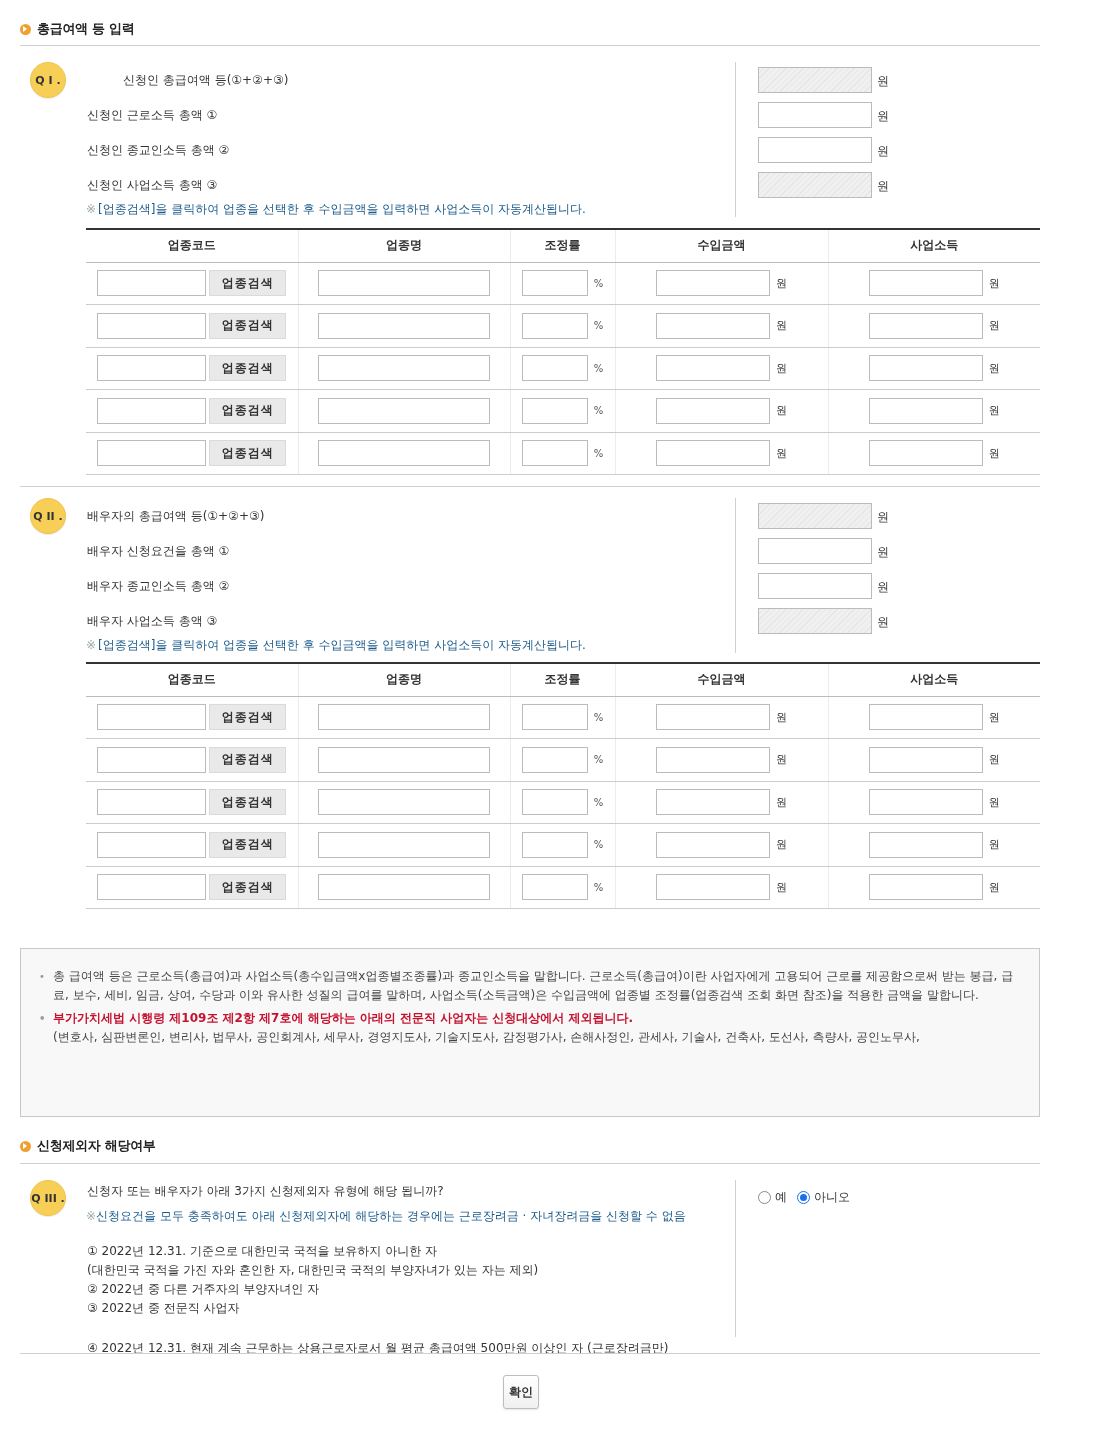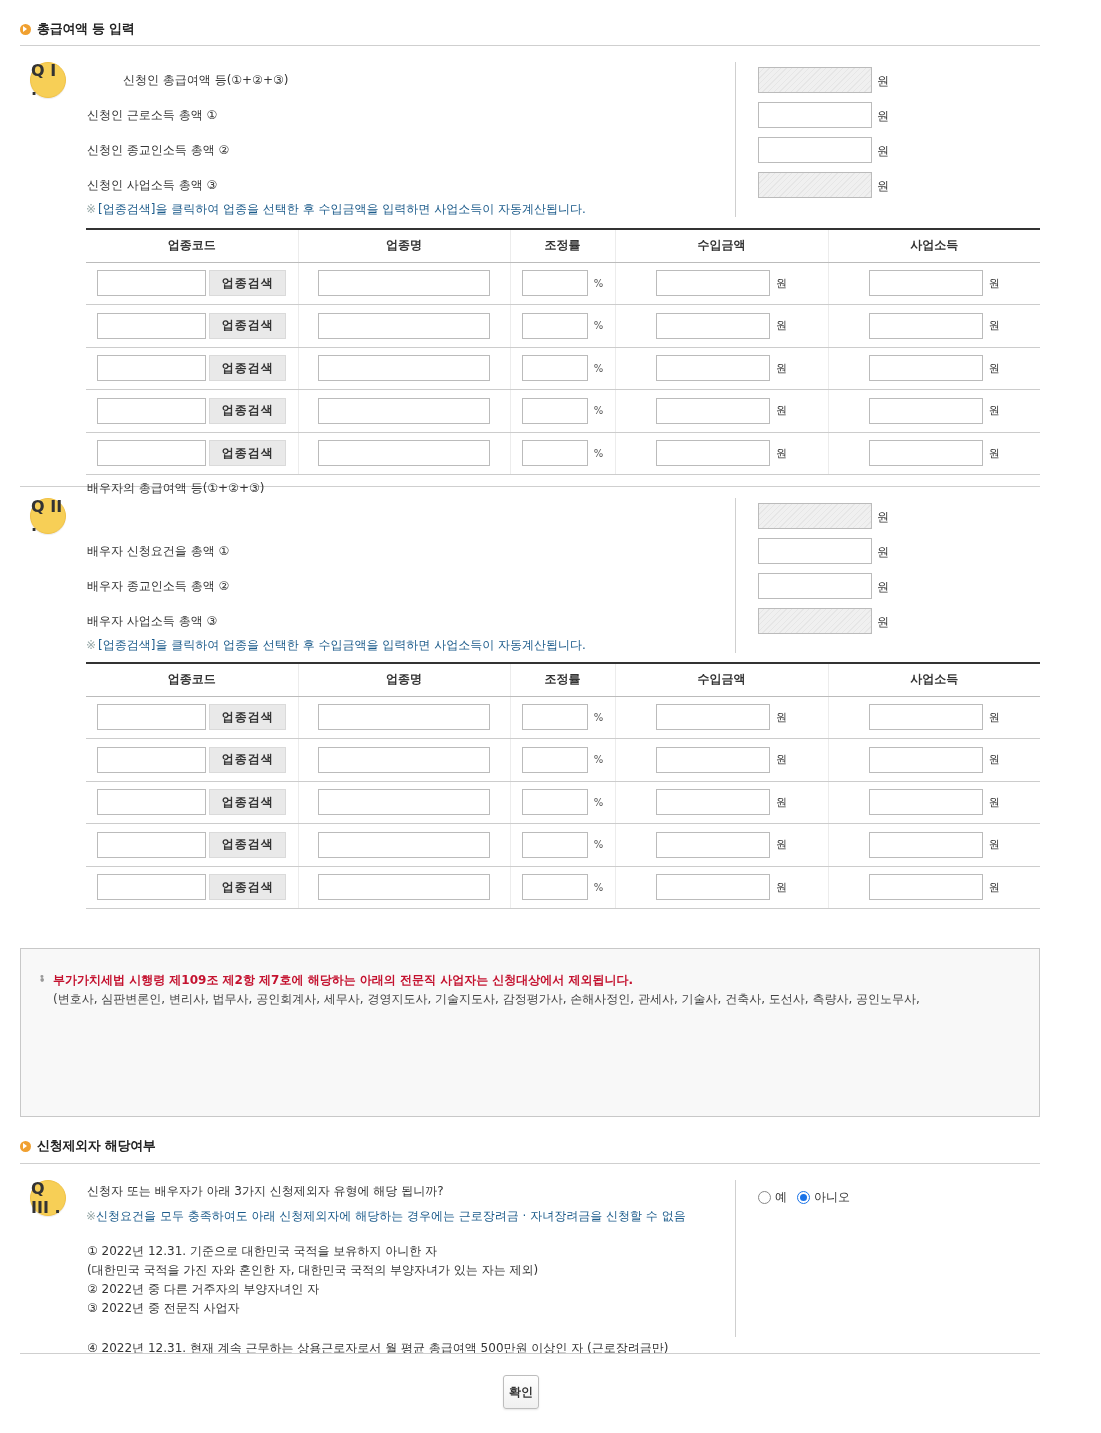--- a/index.html
+++ b/index.html
@@ -4,21 +4,21 @@
 <style>
   * { box-sizing: border-box; margin: 0; padding: 0; }
   html, body { width: 1101px; height: 1433px; background: #fff; overflow: hidden; }
   body { font-family: "DejaVu Sans", "Liberation Sans", sans-serif; font-size: 12px; color: #333; position: relative; }
 
   .sec-title { position: absolute; left: 20px; height: 20px; display: flex; align-items: center; font-size: 13px; font-weight: bold; color: #222; letter-spacing: -0.3px; }
   .sec-title .dot { width: 11px; height: 11px; border-radius: 50%; background: #f0a030; margin-right: 6px; position: relative; }
   .sec-title .dot::after { content: ""; position: absolute; left: 3px; top: 2.5px; width: 0; height: 0; border-left: 4px solid #fff; border-top: 3px solid transparent; border-bottom: 3px solid transparent; }
   .hr { position: absolute; left: 20px; width: 1020px; height: 1px; background: #cfcfcf; }
 
-  .badge { position: absolute; left: 30px; width: 36px; height: 36px; border-radius: 50%; background: #f7cf56; border: 1px solid #f1c246; display: flex; align-items: center; justify-content: center; font-size: 16px; font-weight: bold; color: #333; box-shadow: 0 1px 1px rgba(0,0,0,0.08); }
+  .badge { position: absolute; left: 30px; width: 36px; height: 36px; border-radius: 50%; background: #f7cf56; border: 1px solid #f1c246; display: flex; align-items: center; justify-content: center; font-size: 11px; font-weight: bold; color: #333; box-shadow: 0 1px 1px rgba(0,0,0,0.08); }
 
   .q-label { position: absolute; left: 87px; font-size: 12px; color: #333; white-space: nowrap; }
   .note { position: absolute; left: 86px; font-size: 12px; color: #1a5a8a; white-space: nowrap; }
   .note .x { color: #9aa; font-size: 12px; margin-right: 2px; }
 
   .vline { position: absolute; left: 735px; width: 1px; background: #cfcfcf; }
 
   .amt-field { position: absolute; left: 758px; width: 114px; height: 26px; border: 1px solid #bbb; background: #fff; }
   .ro { background: repeating-linear-gradient(135deg, #f0f0f0 0px, #f0f0f0 3px, #e6e6e6 3px, #e6e6e6 4px); }
   .won { position: absolute; left: 877px; font-size: 12px; color: #333; }
@@ -254,21 +254,21 @@
       <span class="unit">원</span>
     </div>
         </td>
   </tr>
 </tbody>
 </table>
 
 <div class="hr" style="top:486px;"></div>
 
 <div class="badge" style="top:498px;">Q II .</div>
-<div class="q-label" style="top:480px;text-align:right;">배우자의 총급여액 등(①+②+③)</div>
+<div class="q-label" style="top:508px;text-align:right;">배우자의 총급여액 등(①+②+③)</div>
 <div class="q-label" style="top:543px;">배우자 신청요건을 총액 ①</div>
 <div class="q-label" style="top:578px;">배우자 종교인소득 총액 ②</div>
 <div class="q-label" style="top:613px;">배우자 사업소득 총액 ③</div>
 <div class="note" style="top:637px;">
   <span class="x">※</span><span>[업종검색]을 클릭하여 업종을 선택한 후 수입금액을 입력하면 사업소득이 자동계산됩니다.</span>
 </div>
 <div class="vline" style="top:498px; height:155px;"></div>
 
 <input class="amt-field ro" style="top: 503px;" readonly="" value="">
 <span class="won" style="top:509px;">원</span>
@@ -454,21 +454,21 @@
       <input class="inp ro" style="width: 114px;" readonly="">
       <span class="unit">원</span>
     </div>
         </td>
   </tr>
 </tbody>
 </table>
 
 <div class="info-box">
   <div class="info-p">
-    <span class="bul">•</span>
+    <span class="bul">•</span><span>총 급여액 등은 근로소득(총급여)과 사업소득(총수입금액x업종별조종률)과 종교인소득을 말합니다. 근로소득(총급여)이란 사업자에게 고용되어 근로를 제공함으로써 받는 봉급, 급료, 보수, 세비, 임금, 상여, 수당과 이와 유사한 성질의 급여를 말하며, 사업소득(소득금액)은 수입금액에 업종별 조정률(업종검색 조회 화면 참조)을 적용한 금액을 말합니다.</span>
   </div>
   <div class="info-p red">
     <span class="bul">•</span><span>부가가치세법 시행령 제109조 제2항 제7호에 해당하는 아래의 전문직 사업자는 신청대상에서 제외됩니다.</span>
   </div>
   <div class="info-p sub">(변호사, 심판변론인, 변리사, 법무사, 공인회계사, 세무사, 경영지도사, 기술지도사, 감정평가사, 손해사정인, 관세사, 기술사, 건축사, 도선사, 측량사, 공인노무사,</div>
 </div>
 
 <div class="sec-title" style="top:1136px;">
   <span class="dot"></span>
   <span>신청제외자 해당여부</span>

